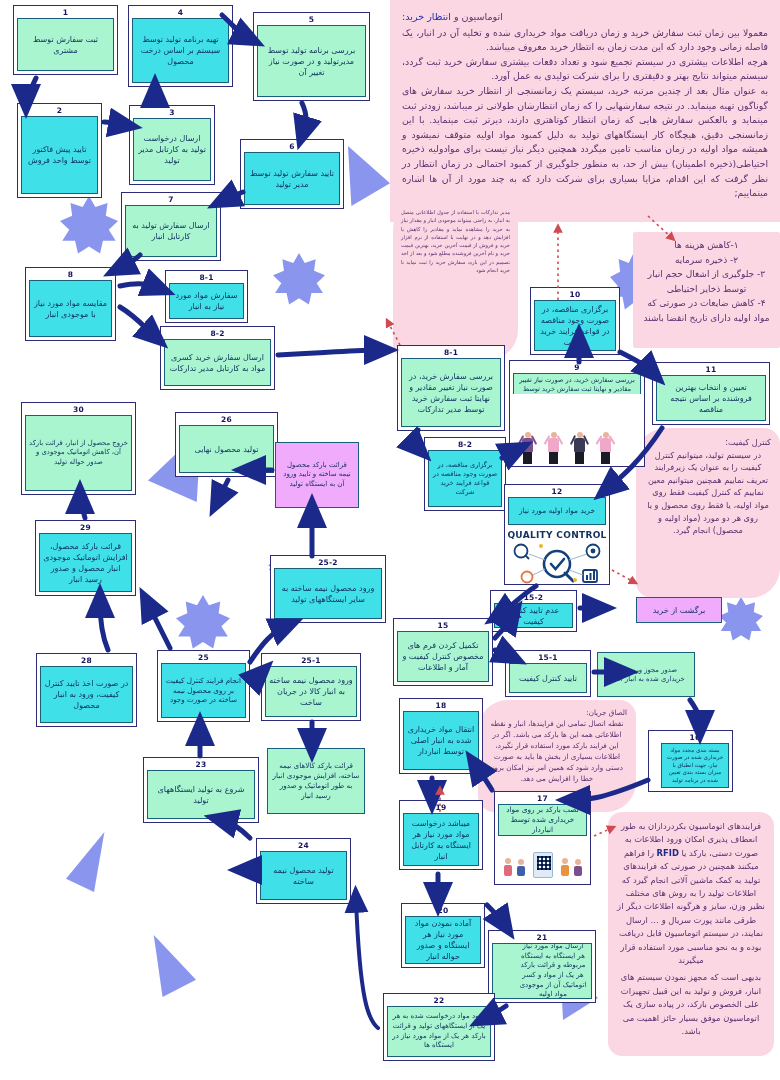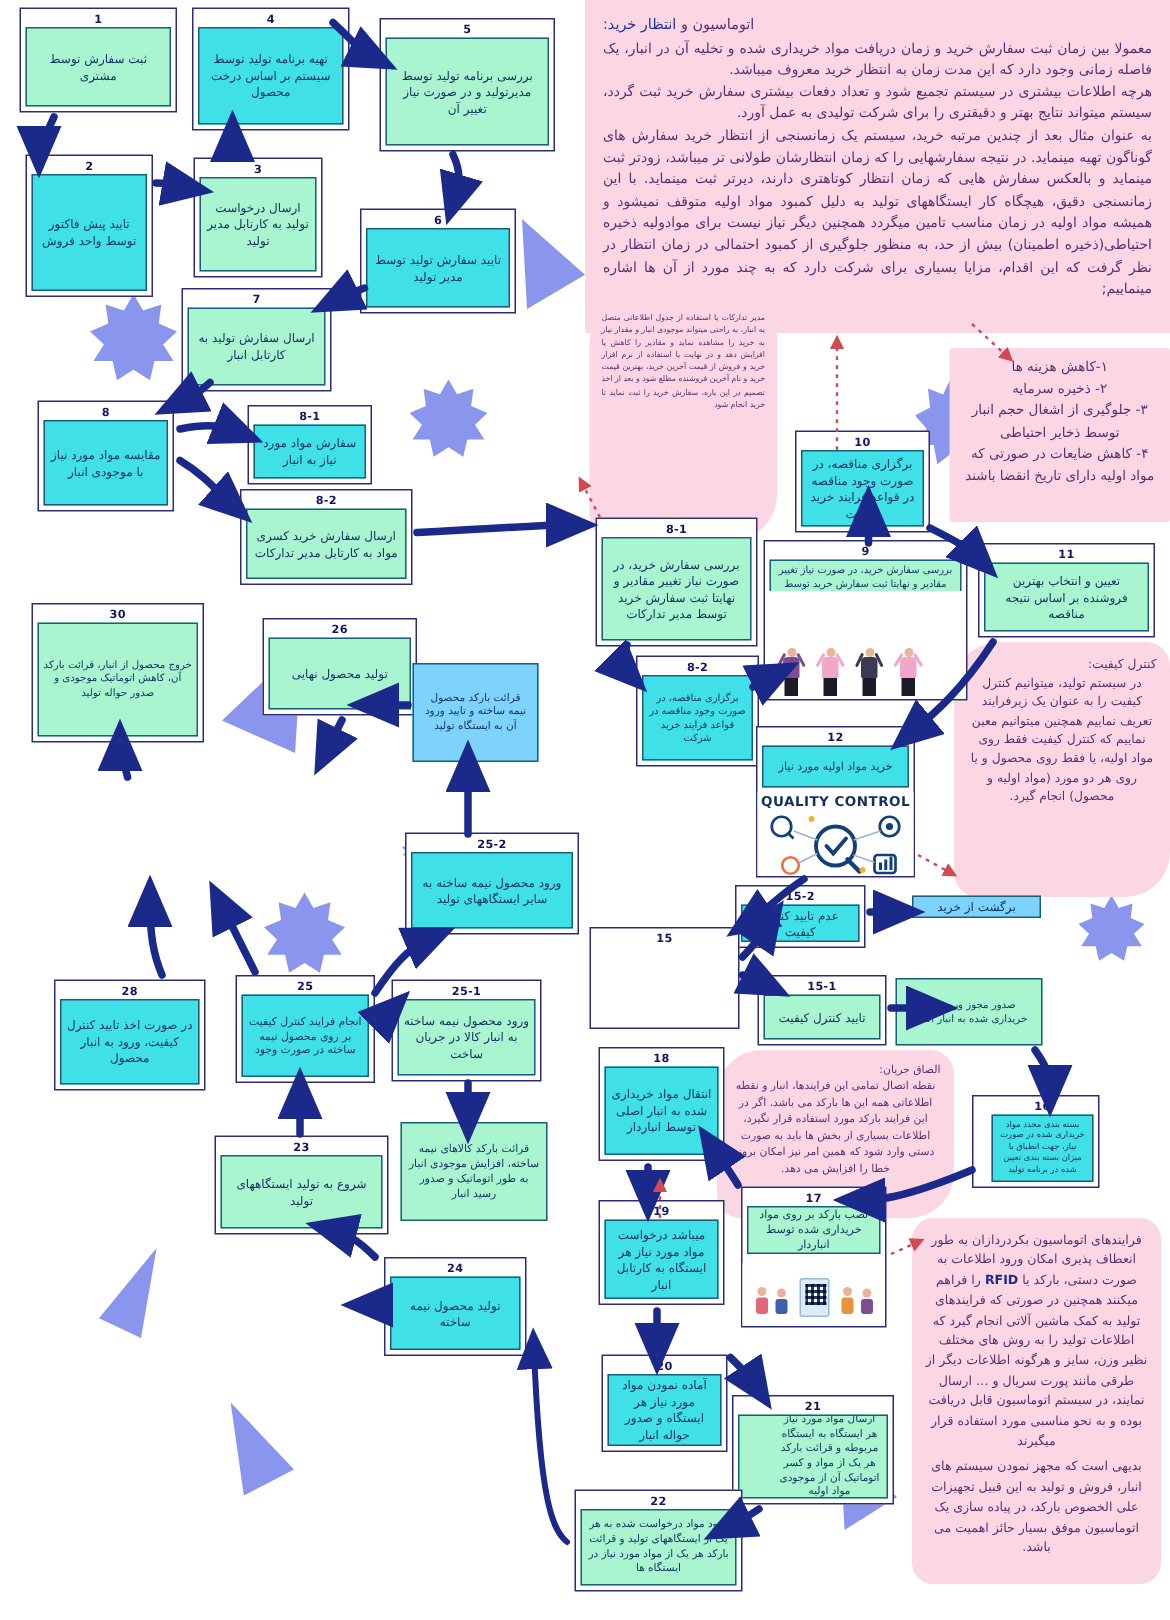--- a/index.html
+++ b/index.html
@@ -47,21 +47,21 @@
   
   .plain {
     position: absolute;
     border: 1px solid #1a5f7a;
     display:flex; align-items:center; justify-content:center;
     text-align:center;
     color:#10305e; font-size:8px; line-height:11px;
     padding:3px 4px; direction: rtl; overflow:hidden;
   }
   .plain.mint { background:#a8f5d0; }
-  .plain.cyan { background:#7dd3fc; }
+  .plain.cyan { background:#f0abfc; }
 
   
   .pink {
     position: absolute;
     background: #fbd7e4;
     color: #5b2f6e;
     direction: rtl;
     text-align: center;
     overflow: hidden;
   }
@@ -286,25 +286,26 @@
         <line x1="26" y1="35" x2="38" y2="29" stroke="#9bb6cf" stroke-width="1"></line>
         <line x1="62" y1="30" x2="76" y2="35" stroke="#9bb6cf" stroke-width="1"></line>
       </svg>
     </div>
   </div>
 
   <div class="pbox cyan" style="left:490px;top:590px;width:87px;height:42px;">
     <div class="num">15-2</div>
     <div class="body">عدم تایید کنترل کیفیت</div>
   </div>
-  <div class="plain cyan" style="left:608px;top:597px;width:86px;height:15px;">
+  <div class="plain cyan" style="left:636px;top:597px;width:86px;height:26px;">
     <span>برگشت از خرید</span>
   </div>
   <div class="pbox mint" style="left:393px;top:618px;width:100px;height:68px;">
     <div class="num">15</div>
+    <div class="body">تکمیل کردن فرم های مخصوص کنترل کیفیت و آمار و اطلاعات</div>
   </div>
   <div class="pbox mint" style="left:505px;top:650px;width:86px;height:47px;">
     <div class="num">15-1</div>
     <div class="body">تایید کنترل کیفیت</div>
   </div>
   <div class="plain mint" style="left:597px;top:652px;width:98px;height:45px;">
     <span style="font-size:6.8px;line-height:9px;">صدور مجوز ورود مواد خریداری شده به انبار اصلی</span>
   </div>
   <div class="pbox cyan" style="left:648px;top:730px;width:85px;height:62px;padding-left:12px;">
     <div class="num">16</div>
@@ -359,20 +360,24 @@
   <div class="pbox mint" style="left:175px;top:412px;width:103px;height:65px;">
     <div class="num">26</div>
     <div class="body">تولید محصول نهایی</div>
   </div>
   <div class="plain cyan" style="left:275px;top:442px;width:84px;height:66px;">
     <span style="font-size:7px;line-height:9.4px;">قرائت بارکد محصول نیمه ساخته و تایید ورود آن به ایستگاه تولید</span>
   </div>
   <div class="pbox cyan" style="left:270px;top:555px;width:116px;height:68px;">
     <div class="num">25-2</div>
     <div class="body">ورود محصول نیمه ساخته به سایر ایستگاههای تولید</div>
+  </div>
+  <div class="pbox cyan" style="left:35px;top:520px;width:101px;height:76px;">
+    <div class="num">29</div>
+    <div class="body">قرائت بارکد محصول، افزایش اتوماتیک موجودی انبار محصول و صدور رسید انبار</div>
   </div>
   <div class="pbox cyan" style="left:36px;top:653px;width:101px;height:74px;">
     <div class="num">28</div>
     <div class="body">در صورت اخذ تایید کنترل کیفیت، ورود به انبار محصول</div>
   </div>
   <div class="pbox cyan" style="left:157px;top:650px;width:93px;height:72px;">
     <div class="num">25</div>
     <div class="body" style="font-size:7.2px;line-height:9.6px;">انجام فرایند کنترل کیفیت بر روی محصول نیمه ساخته در صورت وجود</div>
   </div>
   <div class="pbox mint" style="left:261px;top:653px;width:100px;height:68px;">

